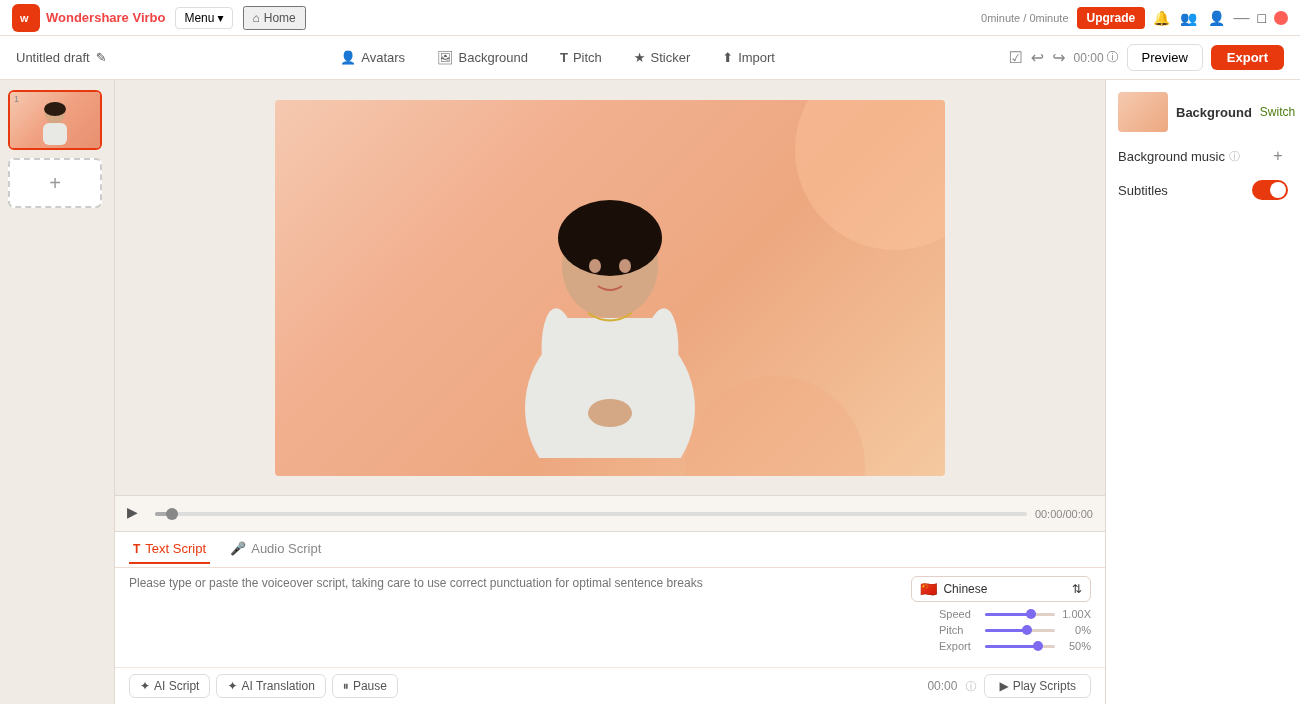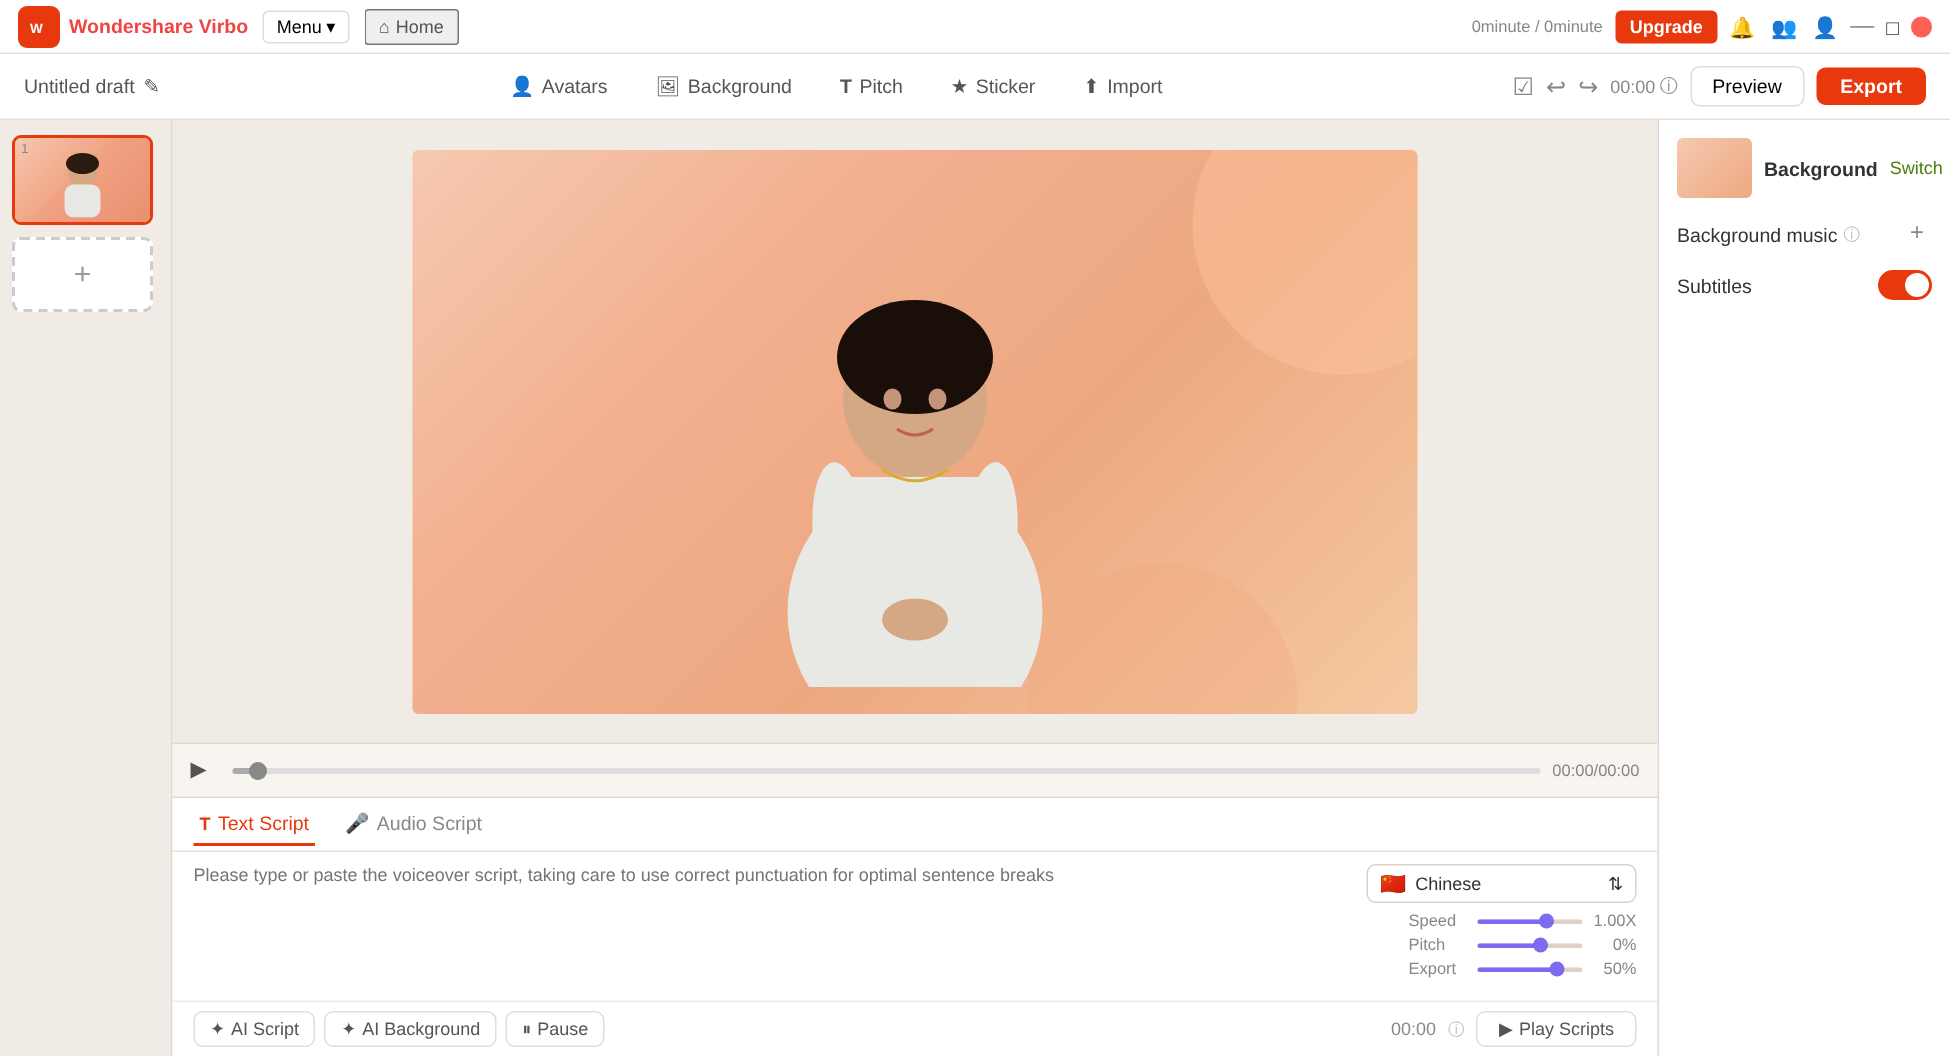--- a/index.html
+++ b/index.html
@@ -290,21 +290,21 @@
       </div>
 
       <div class="script-bottom">
         <div class="script-actions">
           <button class="script-action-btn">
             <span>✦</span>
             <span>AI Script</span>
           </button>
           <button class="script-action-btn">
             <span>✦</span>
-            <span>AI Background</span>
+            <span>AI Translation</span>
           </button>
           <button class="script-action-btn">
             <span>⏸</span>
             <span>Pause</span>
           </button>
         </div>
         <div style="display:flex;align-items:center;gap:8px;">
           <span style="font-size:12px;color:#888;">00:00</span>
           <span style="font-size:11px;color:#bbb;">ⓘ</span>
           <button class="play-scripts-btn">

